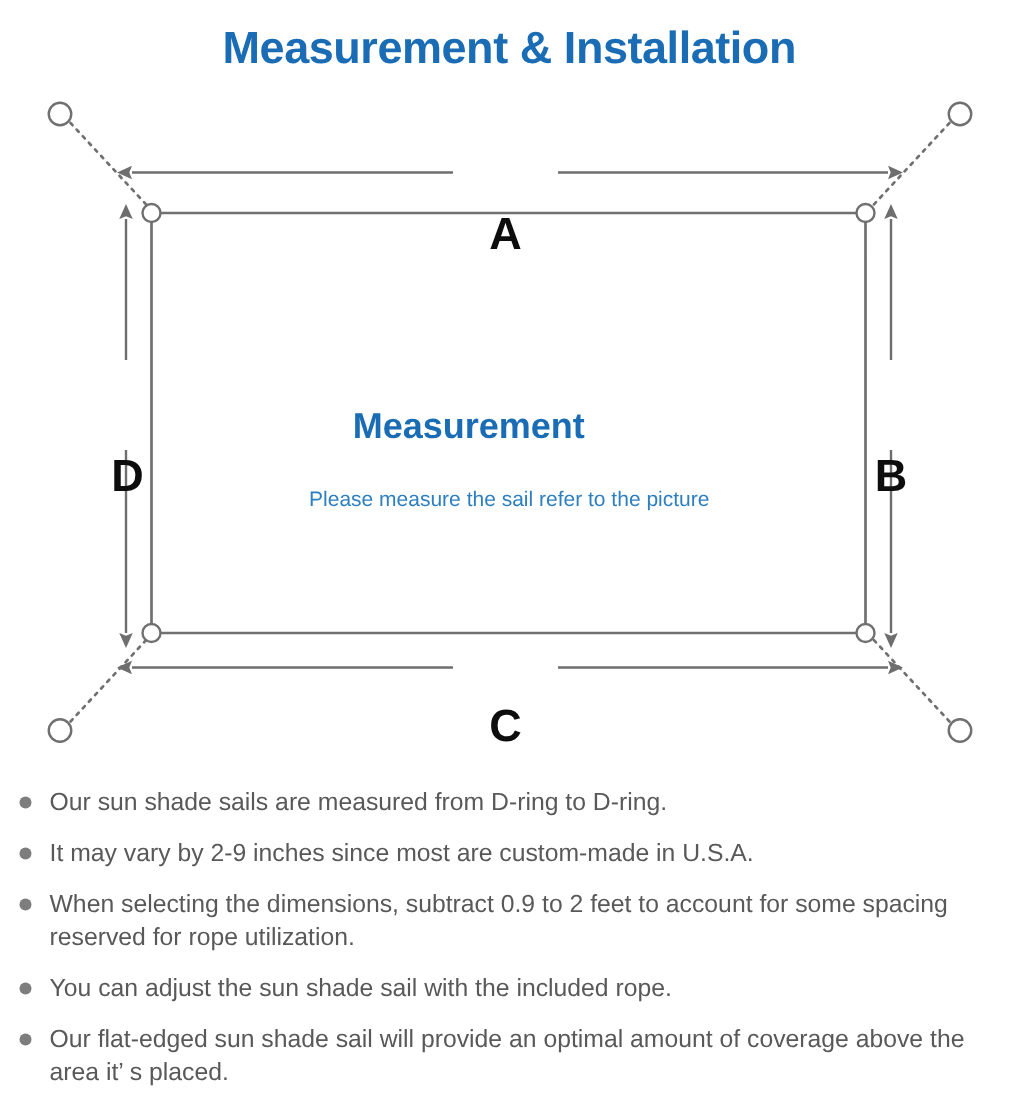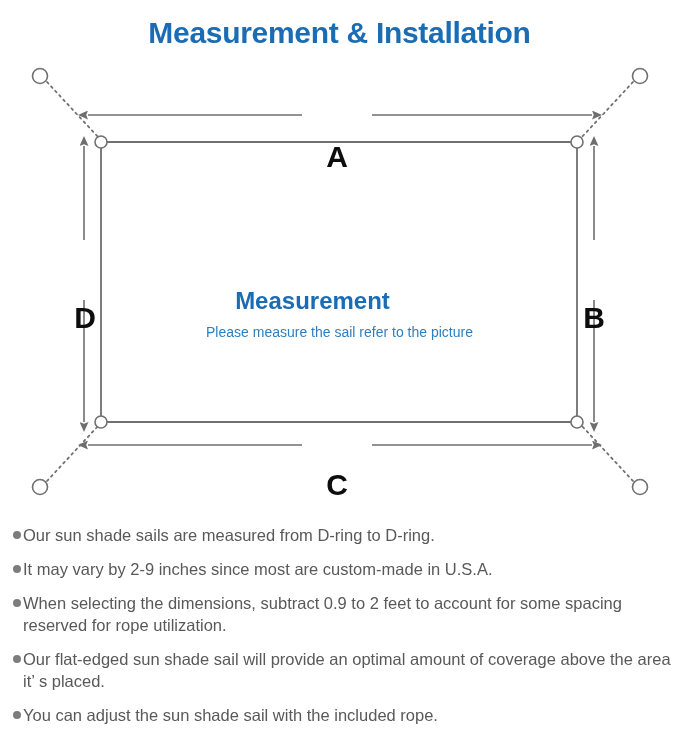--- a/index.html
+++ b/index.html
@@ -41,21 +41,21 @@
     line-height:30px;
     text-align:center;
   }
   #lbl-A{left:307px;top:92px;width:60px;}
   #lbl-C{left:307px;top:420px;width:60px;}
   #lbl-D{left:56px;top:253px;width:58px;}
   #lbl-B{left:565px;top:253px;width:58px;}
 
   .inner-title{
     position:absolute;
-    left:0;top:237px;width:625px;
+    left:0;top:221px;width:625px;
     text-align:center;
     font-size:24px;
     font-weight:bold;
     color:#1a6db4;
   }
   .inner-sub{
     position:absolute;
     left:0;top:274px;width:679px;
     text-align:center;
     font-size:14px;
@@ -63,21 +63,21 @@
   }
 
   
   .notes{
     position:absolute;
     left:0;top:524px;
     width:679px;
   }
   .note{
     position:relative;
-    padding-left:23px;
+    padding-left:33px;
     margin-bottom:12px;
     color:#595959;
     font-size:16.5px;
     line-height:22px;
   }
   .note .dot{
     position:absolute;
     left:13px;top:7px;
     width:8px;height:8px;
     border-radius:50%;
@@ -152,21 +152,21 @@
     <div class="note">
       <span class="dot"></span>
       <span class="txt">It may vary by 2-9 inches since most are custom-made in U.S.A.</span>
     </div>
     <div class="note">
       <span class="dot"></span>
       <span class="txt">When selecting the dimensions, subtract 0.9 to 2 feet to account for some spacing reserved for rope utilization.</span>
     </div>
     <div class="note">
       <span class="dot"></span>
-      <span class="txt">Our flat-edged sun shade sail will provide an optimal amount of coverage above the area it’ s placed.</span>
+      <span class="txt">You can adjust the sun shade sail with the included rope.</span>
     </div>
     <div class="note">
       <span class="dot"></span>
-      <span class="txt">You can adjust the sun shade sail with the included rope.</span>
+      <span class="txt">Our flat-edged sun shade sail will provide an optimal amount of coverage above the area it’ s placed.</span>
     </div>
   </div>
 
 </div>
 
 </body></html>

